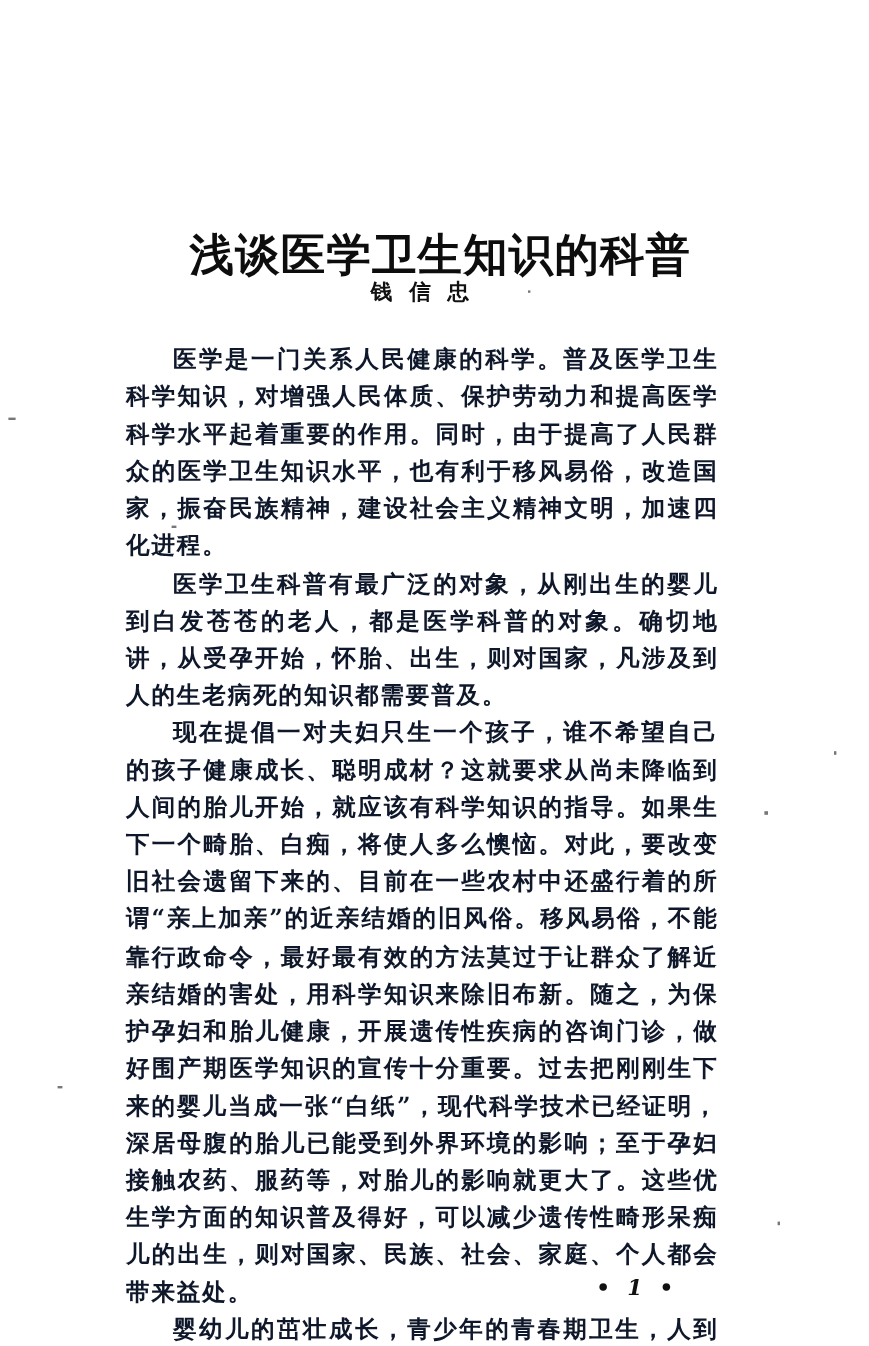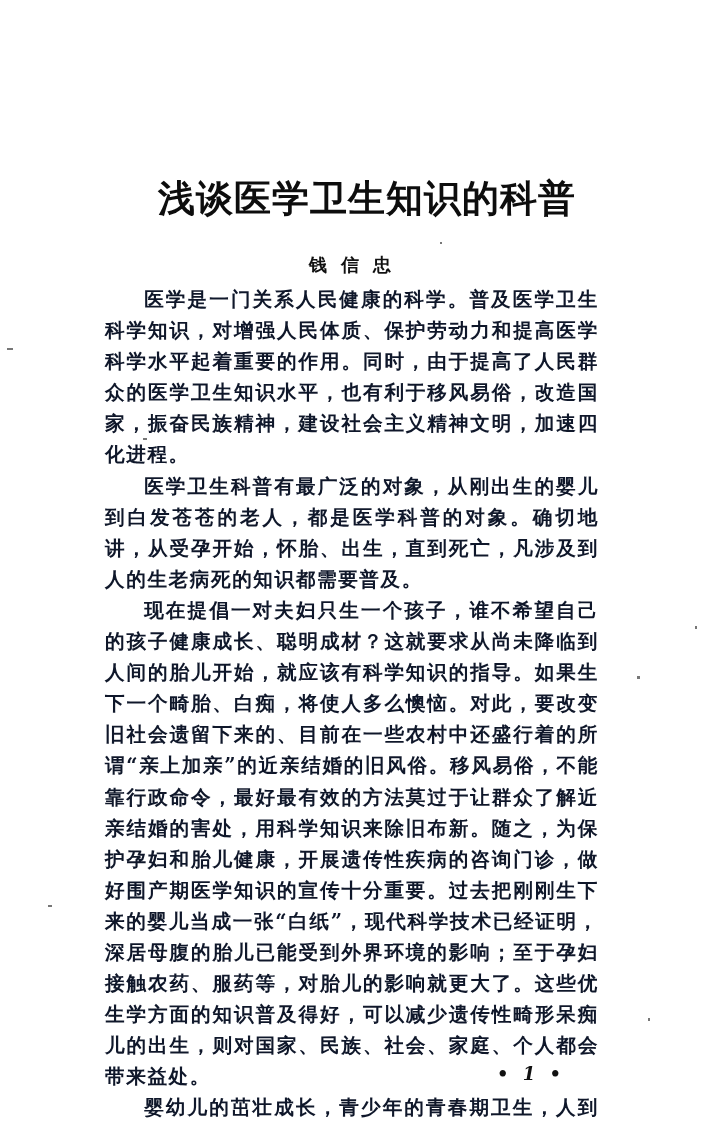--- a/index.html
+++ b/index.html
@@ -17,21 +17,21 @@
     }
     .page {
       position: absolute;
       left: 0; top: 0;
       width: 724px;
       height: 1122px;
     }
     .title {
       position: absolute;
       left: 0;
-      top: 152px;
+      top: 166px;
       width: 724px;
       text-align: center;
       font-family: "DejaVu Sans", "Liberation Sans", sans-serif;
       font-weight: bold;
       font-size: 37px;
       line-height: 44px;
       letter-spacing: 1px;
       padding-left: 10px;
       box-sizing: border-box;
       color: #0d0d0d;
@@ -41,21 +41,20 @@
       left: 0;
       top: 232px;
       width: 708px;
       text-align: center;
       font-size: 18px;
       line-height: 24px;
       letter-spacing: 14px;
       padding-left: 6px;
       box-sizing: border-box;
       font-weight: bold;
-      margin-top: 21px;
     }
     .body-text {
       position: absolute;
       left: 105px;
       top: 284px;
       width: 494px;
     }
     .para {
       margin: 0;
       font-size: 19.6px;
@@ -87,21 +86,21 @@
 <body>
 
 <div class="page">
 
   <h1 class="title">浅谈医学卫生知识的科普</h1>
 
   <div class="author">钱信忠</div>
 
   <div class="body-text">
     <p class="para">医学是一门关系人民健康的科学。普及医学卫生科学知识，对增强人民体质、保护劳动力和提高医学科学水平起着重要的作用。同时，由于提高了人民群众的医学卫生知识水平，也有利于移风易俗，改造国家，振奋民族精神，建设社会主义精神文明，加速四化进程。</p>
-    <p class="para">医学卫生科普有最广泛的对象，从刚出生的婴儿到白发苍苍的老人，都是医学科普的对象。确切地讲，从受孕开始，怀胎、出生，直到死亡，凡涉及到人的生老病死的知识都需要普及。</p>
+    <p class="para">医学卫生科普有最广泛的对象，从刚出生的婴儿到白发苍苍的老人，都是医学科普的对象。确切地讲，从受孕开始，怀胎、出生，则对国家，凡涉及到人的生老病死的知识都需要普及。</p>
     <p class="para">现在提倡一对夫妇只生一个孩子，谁不希望自己的孩子健康成长、聪明成材？这就要求从尚未降临到人间的胎儿开始，就应该有科学知识的指导。如果生下一个畸胎、白痴，将使人多么懊恼。对此，要改变旧社会遗留下来的、目前在一些农村中还盛行着的所谓“亲上加亲”的近亲结婚的旧风俗。移风易俗，不能靠行政命令，最好最有效的方法莫过于让群众了解近亲结婚的害处，用科学知识来除旧布新。随之，为保护孕妇和胎儿健康，开展遗传性疾病的咨询门诊，做好围产期医学知识的宣传十分重要。过去把刚刚生下来的婴儿当成一张“白纸”，现代科学技术已经证明，深居母腹的胎儿已能受到外界环境的影响；至于孕妇接触农药、服药等，对胎儿的影响就更大了。这些优生学方面的知识普及得好，可以减少遗传性畸形呆痴儿的出生，则对国家、民族、社会、家庭、个人都会带来益处。</p>
     <p class="para">婴幼儿的茁壮成长，青少年的青春期卫生，人到中年</p>
   </div>
 
   <div class="page-number">• 1 •</div>
 
   <div class="speck" style="left:7px;top:348px;width:6px;height:2px;"></div>
   <div class="speck" style="left:637px;top:676px;width:3px;height:3px;"></div>
   <div class="speck" style="left:143px;top:438px;width:4px;height:2px;"></div>
   <div class="speck" style="left:440px;top:242px;width:2px;height:2px;"></div>

